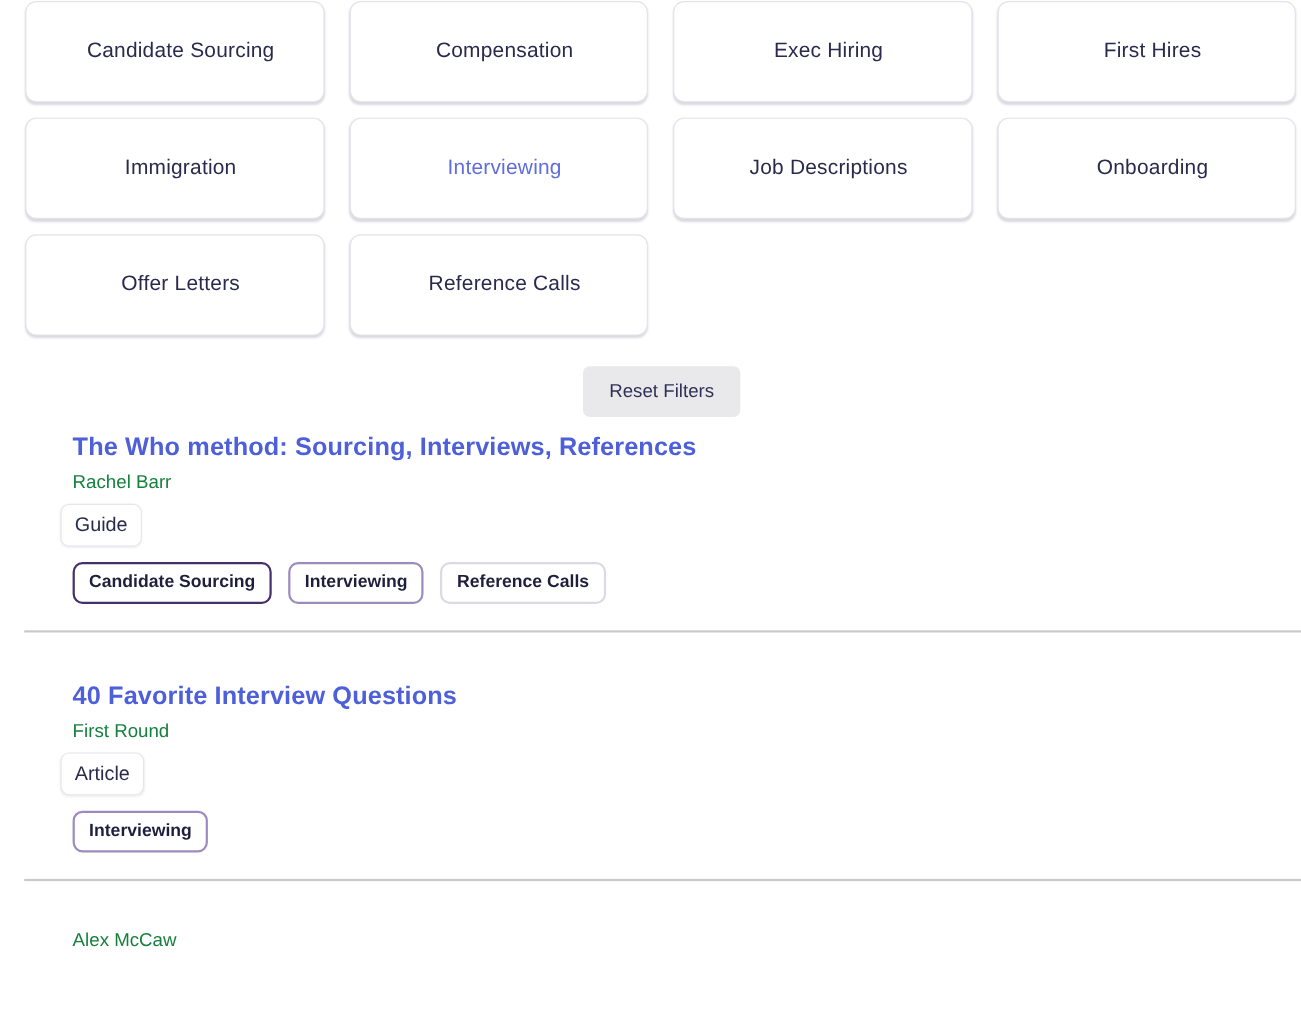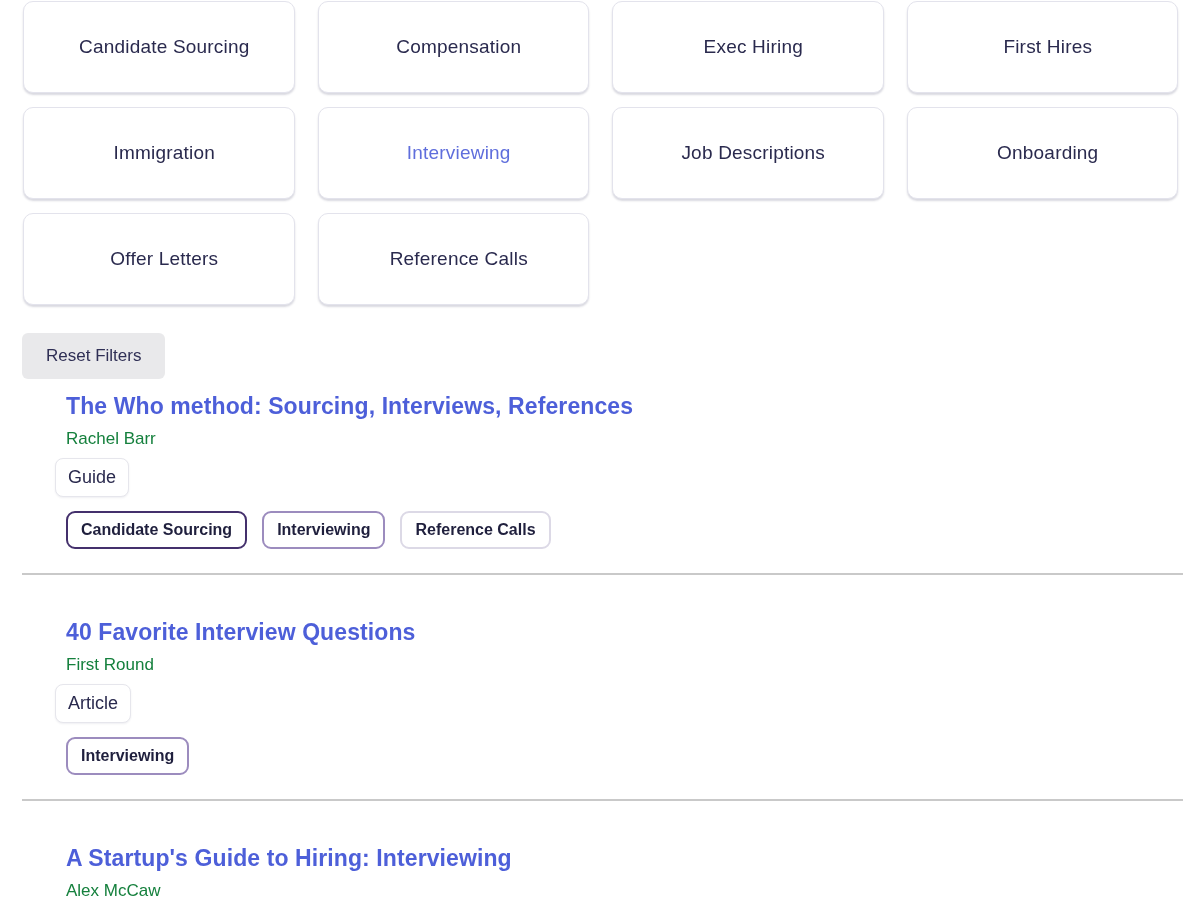--- a/index.html
+++ b/index.html
@@ -35,20 +35,21 @@
     color: #2a2a4e;
     cursor: pointer;
     user-select: none;
   }
   .filter-card.active { color: #5f6edc; }
   .filter-cell-empty { height: 92px; }
 
   
   .reset-row {
     display: flex;
+    justify-content: center;
     width: 1170px;
     margin-top: 28px;
   }
   .reset-button {
     background: #e9e9eb;
     border: none;
     border-radius: 6px;
     padding: 13px 24px;
     font-family: "Liberation Sans", sans-serif;
     font-size: 17px;
@@ -156,18 +157,17 @@
       <div class="result-author">First Round</div>
       <span class="type-badge">Article</span>
       <div class="tag-row">
         <span class="tag tag-medium">Interviewing</span>
       </div>
     </article>
 
     <hr class="divider">
 
     <article class="result">
-      <a class="result-title">A Startup's Guide to Hiring: Interviewing</a>
       <div class="result-author">Alex McCaw</div>
     </article>
 
   </div>
 </div>
 
 </body></html>

